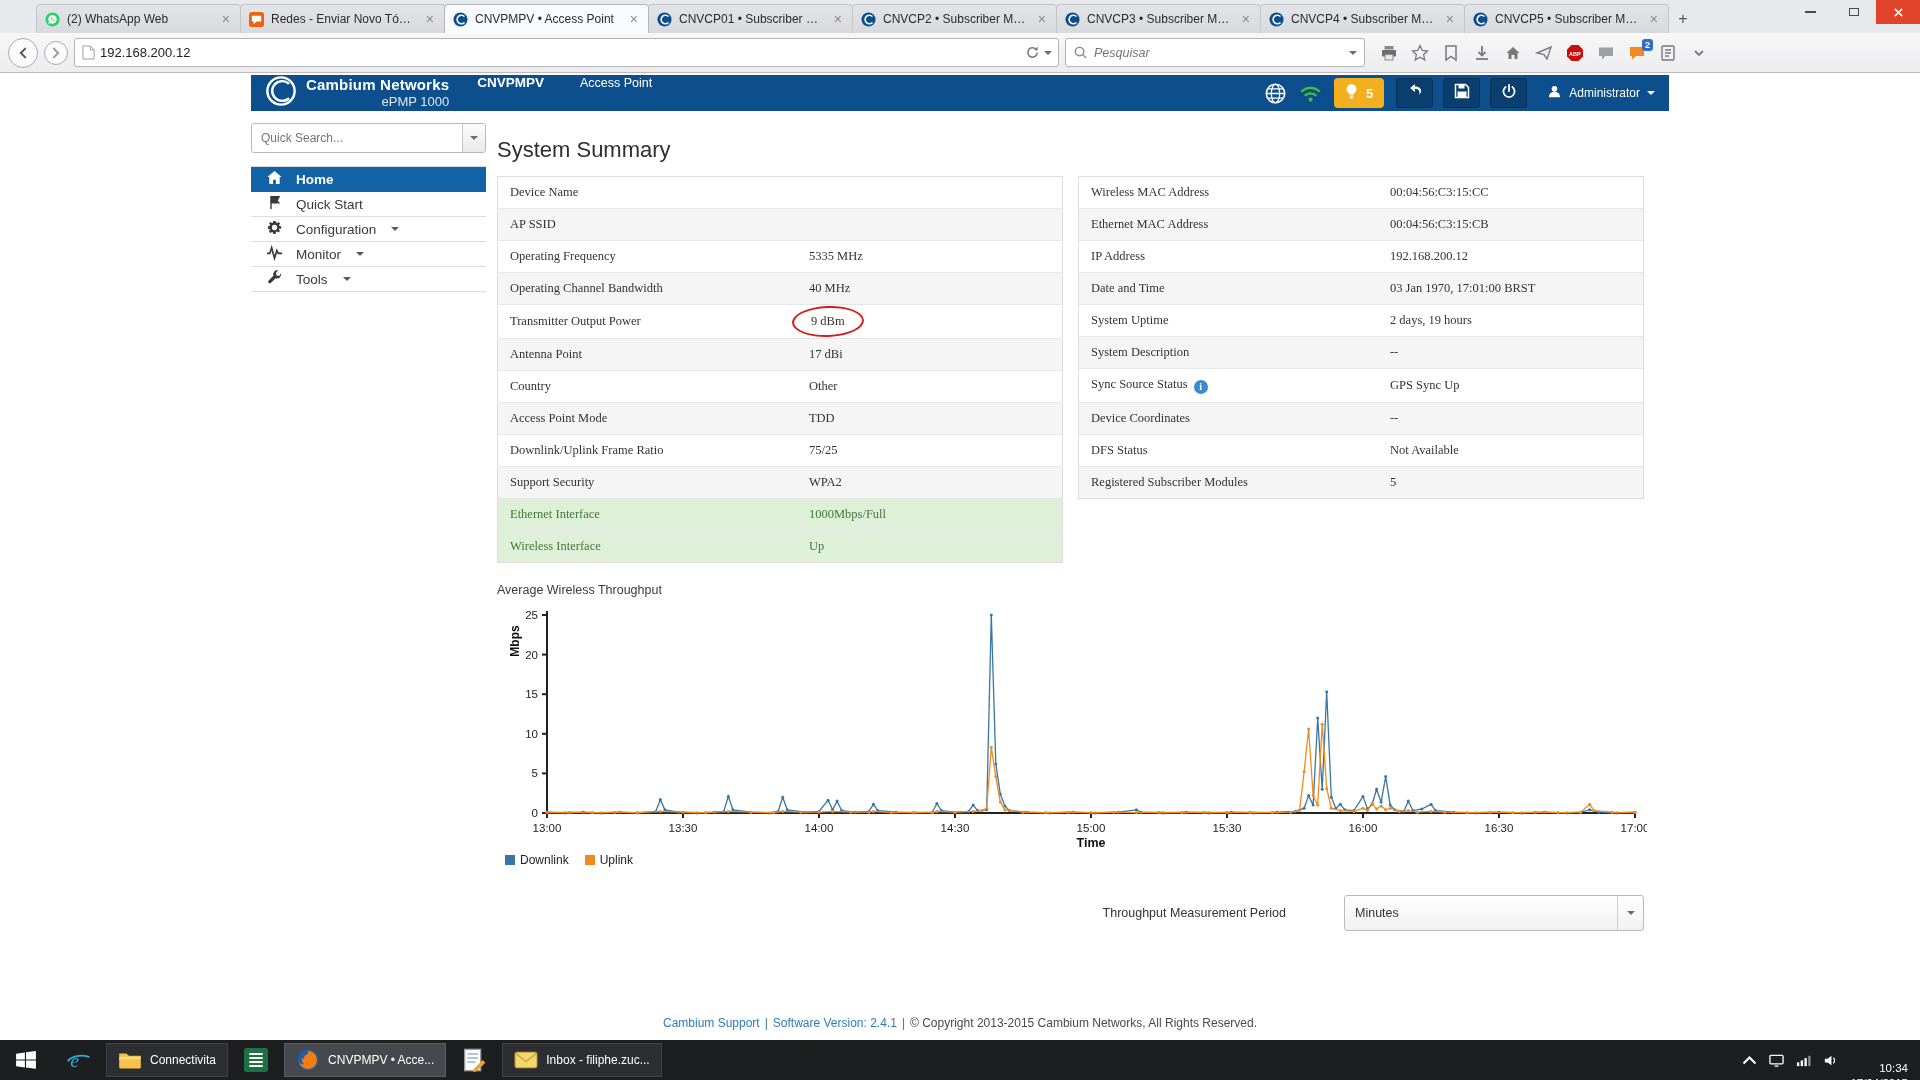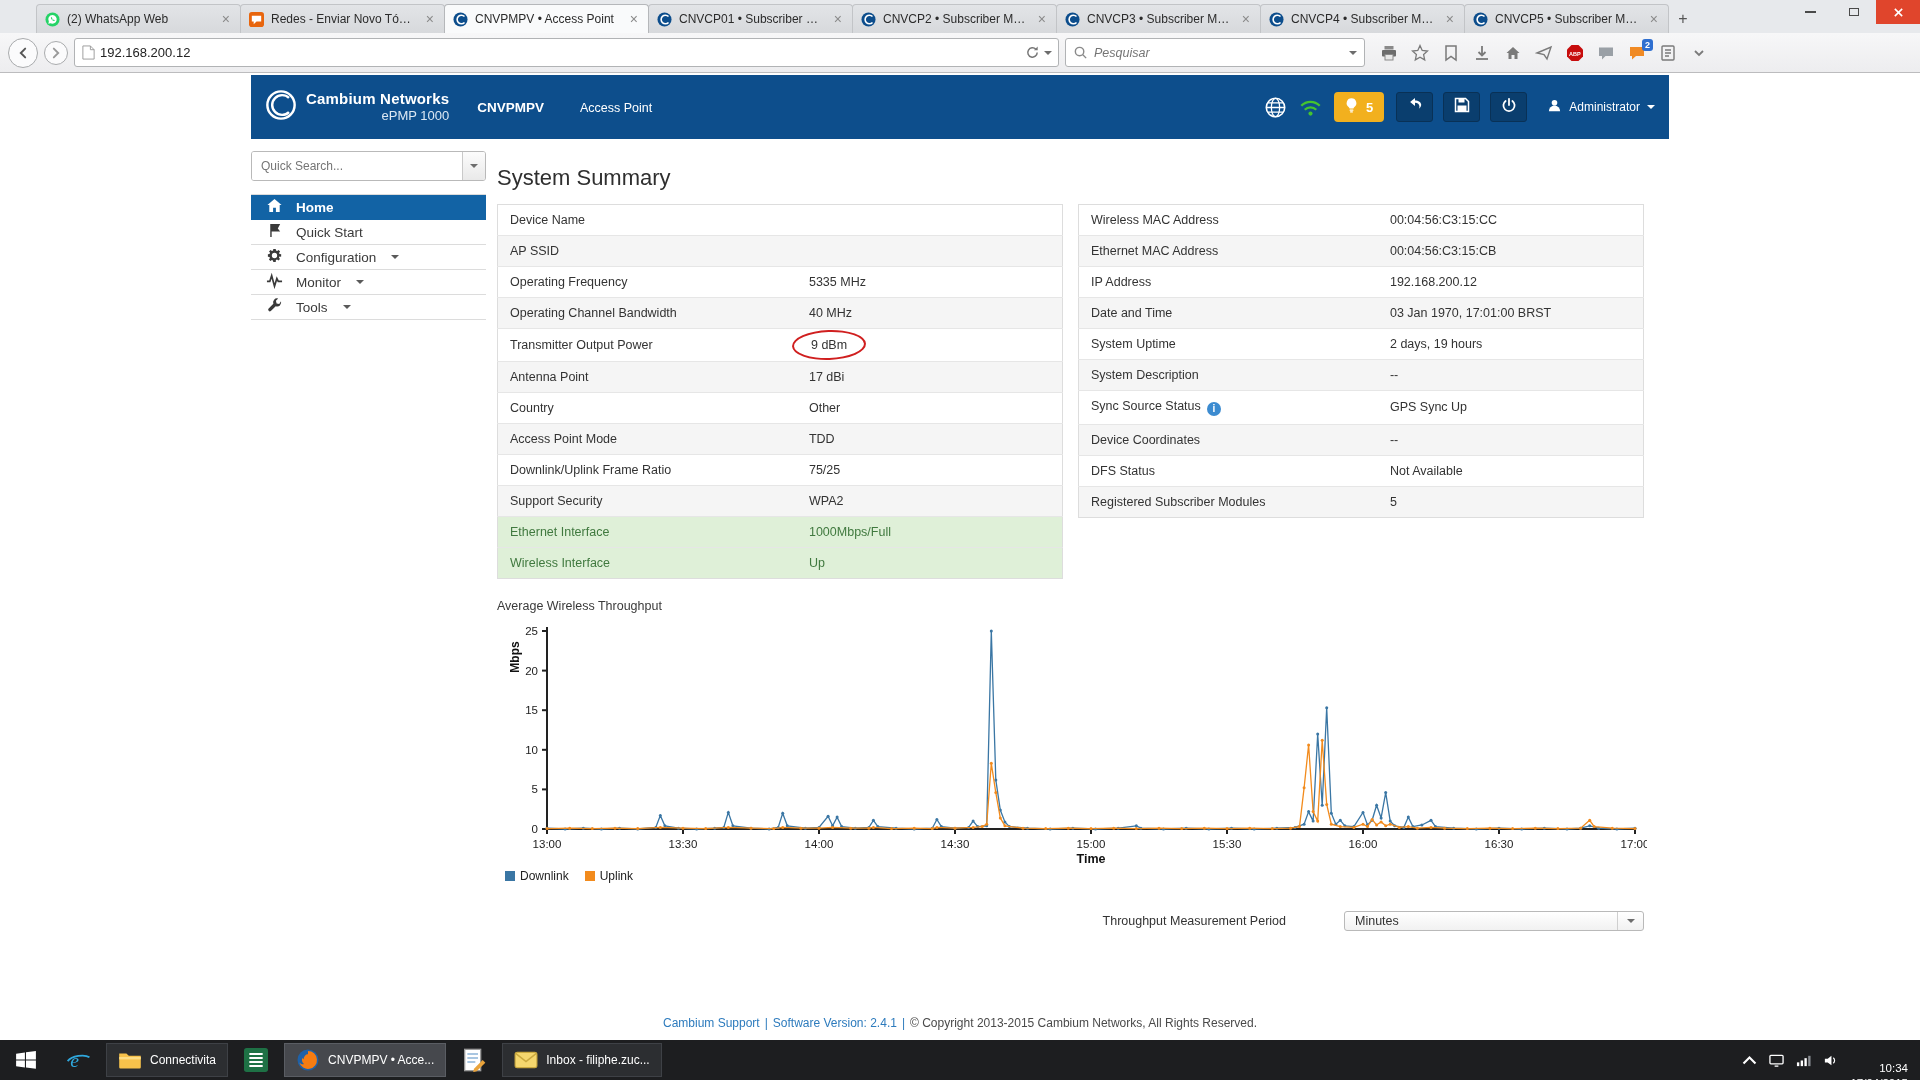--- a/index.html
+++ b/index.html
@@ -42,21 +42,21 @@
   .caret-down{width:0;height:0;border-left:4px solid transparent;border-right:4px solid transparent;border-top:4px solid #6d6d6d;display:inline-block;}
   .tool-icons{display:flex;align-items:center;gap:11px;margin-left:8px;}
   .tool-ic{width:20px;height:20px;position:relative;display:flex;align-items:center;justify-content:center;}
   .tool-ic svg{width:18px;height:18px;display:block;}
   .ext-badge{position:absolute;top:-4px;right:-6px;background:#2f6fd0;color:#fff;font-size:9px;
     border-radius:3px;padding:0 3px;line-height:12px;font-weight:bold;}
 
   
   .viewport{height:967px;flex:none;background:#fff;position:relative;overflow:hidden;}
   .app{width:1418px;margin:2px auto 0;}
-  .app-header{height:64px;background:#0d4e8c;display:flex;align-items:center;padding:0 14px;color:#fff;}
+  .app-header{height:36px;background:#0d4e8c;display:flex;padding:0 14px;color:#fff;}
   .brand{display:flex;align-items:center;gap:9px;}
   .brand svg{width:32px;height:32px;}
   .brand-name{font-size:15px;font-weight:bold;letter-spacing:.2px;line-height:1.1;}
   .brand-model{font-size:13px;text-align:right;color:#dce8f4;}
   .dev-nav{display:flex;gap:36px;margin-left:28px;align-items:baseline;}
   .dev-name{font-weight:bold;font-size:13.5px;}
   .dev-type{font-size:12.5px;}
   .header-right{margin-left:auto;display:flex;align-items:center;gap:12px;}
   .status-ic{display:flex;align-items:center;}
   .status-ic svg{width:23px;height:23px;}
@@ -80,40 +80,40 @@
   .menu-item{height:25px;display:flex;align-items:center;gap:13px;padding:0 15px;border-bottom:1px solid #dcdcdc;
     font-size:13.5px;color:#3a3a3a;background:#fff;cursor:pointer;}
   .menu-item svg{width:17px;height:17px;flex:none;}
   .menu-item.active{background:#1263a5;color:#fff;border-color:#1263a5;font-weight:bold;}
   .mi-caret{margin-left:2px;border-top-color:#5a5a5a;}
 
   .main{flex:1;min-width:0;}
   .page-title{font-size:22px;font-weight:normal;color:#2f2f2f;margin:14px 0 13px;}
   .tables{display:flex;gap:15px;align-items:flex-start;}
   table.summary{width:566px;border-collapse:collapse;border:1px solid #ddd;background:#fff;font-size:12.5px;color:#333;}
-  .summary td{padding:8px 12px;height:30px;border-top:1px solid #e6e6e6;}
+  .summary td{padding:8px 12px;height:30px;border-top:1px solid #e6e6e6;font-family:Liberation Serif, serif;}
   .summary tr:first-child td{border-top:none;}
   .summary tr:nth-child(even) td{background:#f5f5f5;}
   .summary tr.success td{background:#dff0d8;color:#40793f;}
   .summary td.val{width:47%;}
   .info-badge{display:inline-flex;width:14px;height:14px;border-radius:50%;background:#3c8bd0;color:#fff;
     font-size:10px;align-items:center;justify-content:center;font-weight:bold;margin-left:6px;vertical-align:-2px;}
   .circled{position:relative;display:inline-block;padding:1px 2px;}
   .red-ellipse{position:absolute;left:-17px;top:-7px;right:-17px;bottom:-7px;border:2px solid #d01f1f;
     border-radius:50%;transform:rotate(-2deg);pointer-events:none;}
 
   .chart-section{margin-top:20px;}
   .chart-title{font-size:12.5px;color:#3a3a3a;margin-bottom:4px;}
   #throughput-chart{display:block;}
   .legend{display:flex;gap:16px;align-items:center;font-size:12px;color:#222;padding-left:8px;}
   .legend-item{display:flex;align-items:center;gap:5px;}
   .legend-swatch{width:10px;height:10px;display:inline-block;}
   .period-row{width:1147px;display:flex;justify-content:flex-end;align-items:center;gap:58px;margin-top:28px;
     font-size:12.5px;color:#333;}
-  .select{width:300px;height:20px;border:1px solid #b9b9b9;border-radius:3px;
+  .select{width:300px;height:36px;border:1px solid #b9b9b9;border-radius:3px;
     background:linear-gradient(#fff,#f1f1f1);display:flex;align-items:center;padding-left:10px;font-size:12.5px;color:#333;}
   .select-value{flex:1;}
   .select-caret{width:26px;height:100%;display:flex;align-items:center;justify-content:center;border-left:1px solid #cfcfcf;}
 
   .page-footer{position:absolute;left:0;right:0;bottom:10px;text-align:center;font-size:12px;color:#4a4a4a;}
   .footer-link,.footer-version,.footer-sep{color:#2d7bbd;}
   .footer-sep{margin:0 5px;}
 
   
   .taskbar{height:40px;flex:none;background:#1d1e20;display:flex;align-items:stretch;color:#fff;}

